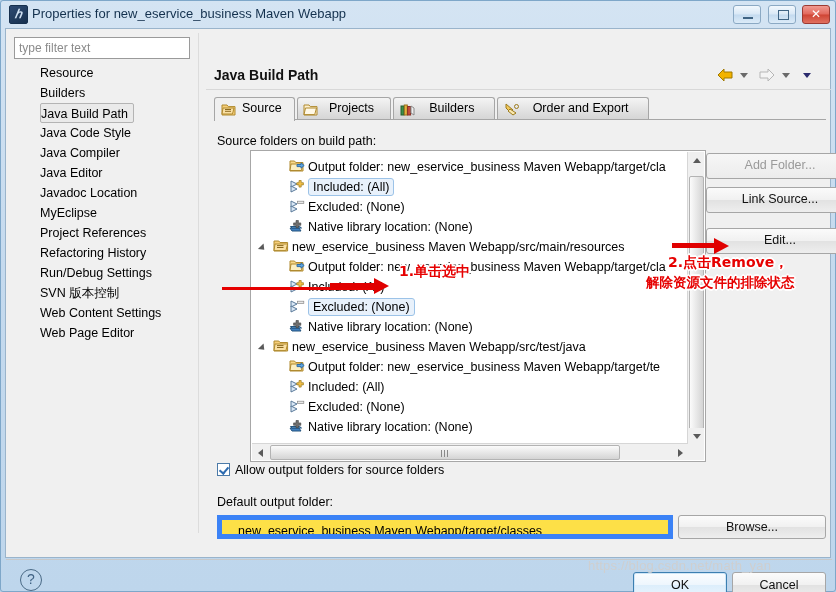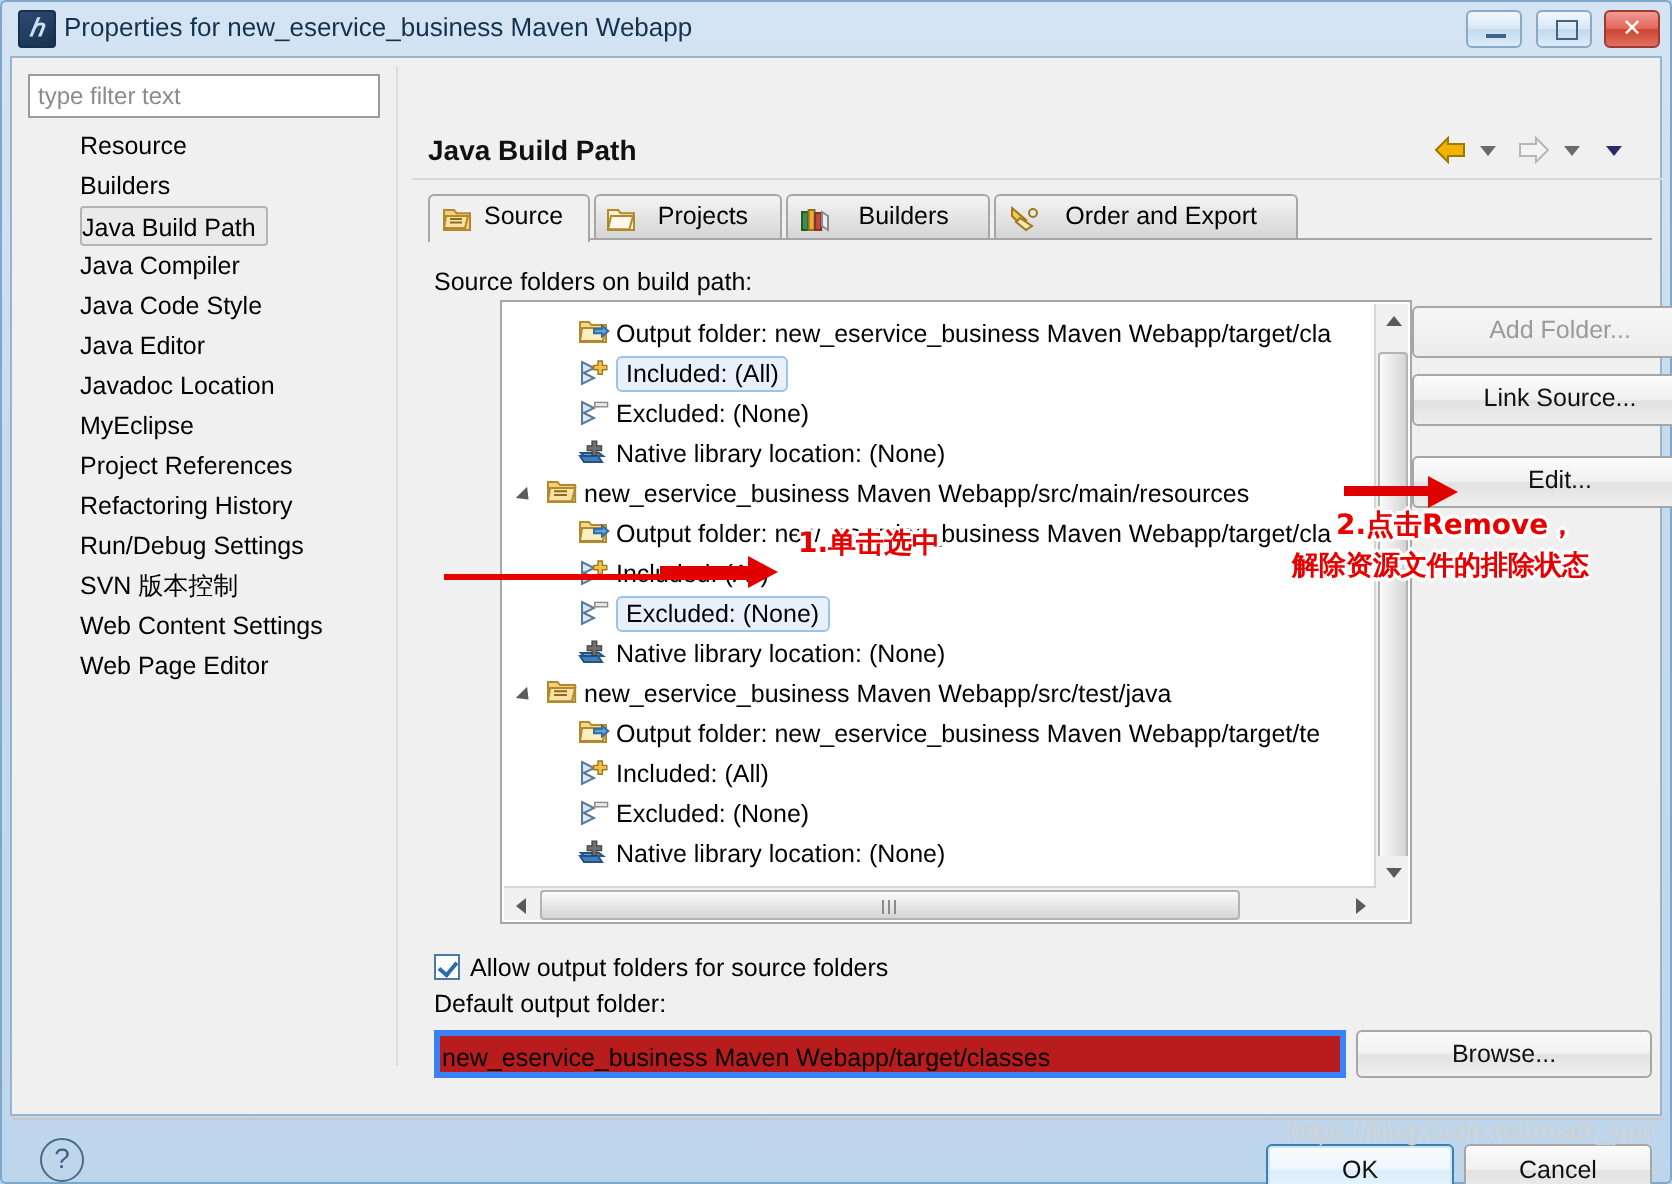--- a/index.html
+++ b/index.html
@@ -149,48 +149,48 @@
     position:absolute;box-sizing:border-box;
     border:1px solid #a6a6a6;border-radius:3px;
     background:linear-gradient(180deg,#fbfbfb 0%,#f1f1f1 48%,#e2e2e2 52%,#eeeeee 100%);
     font-size:12.5px;text-align:center;color:#111;
     font-family:"Liberation Sans",sans-serif;
   }
   .btn.disabled{color:#9a9a9a;background:linear-gradient(180deg,#f6f6f6,#ececec);}
   .side-btn{left:700px;width:148px;height:26px;line-height:22px;}
 
   
-  .cb-row{position:absolute;left:211px;top:446px;height:18px;line-height:18px;font-size:12.5px;}
+  .cb-row{position:absolute;left:211px;top:432px;height:18px;line-height:18px;font-size:12.5px;}
   .cbox{display:inline-block;width:13px;height:13px;border:1px solid #4b7aa8;background:#fff;
     vertical-align:-2px;margin-right:5px;position:relative;box-sizing:border-box;}
   .cbox::after{content:"";position:absolute;left:3px;top:1px;width:4px;height:7px;
     border:solid #2d6bb0;border-width:0 2px 2px 0;transform:rotate(40deg);}
   .dof-label{position:absolute;left:211px;top:466px;font-size:12.5px;}
   .dof-input{
     position:absolute;left:211px;top:486px;width:456px;height:24px;
-    border:3px solid #3b82f6;background:#b91c1c;box-sizing:border-box;
-    font-size:12.5px;line-height:22px;padding-left:1px;white-space:nowrap;overflow:hidden;
+    border:5px solid #3b82f6;background:#fde047;box-sizing:border-box;
+    font-size:12.5px;line-height:22px;padding-left:16px;white-space:nowrap;overflow:hidden;
   }
 
   
   .footer-sep{position:absolute;left:0;top:530px;width:826px;height:1px;background:#c8c8c8;}
   .helpbtn{position:absolute;left:14px;top:540px;width:22px;height:22px;
     border:1.5px solid #4a6a86;border-radius:50%;box-sizing:border-box;
     color:#3f6284;font-size:14px;text-align:center;line-height:19px;background:transparent;}
   .foot-btn{position:absolute;top:543px;width:94px;height:26px;line-height:24px;}
   .foot-btn.primary{
     left:627px;border:1px solid #3c7fb1;border-radius:3px;
     background:linear-gradient(180deg,#fafdff 0%,#eef6fd 48%,#dceefb 52%,#eaf5fe 100%);
     box-shadow:0 0 0 1px #cfe6f7 inset;
   }
   .foot-btn.secondary{left:726px;}
 
   
   .watermark{
-    position:absolute;left:644px;top:558px;font-size:13px;color:#cfcfcf;
+    position:absolute;left:588px;top:558px;font-size:13px;color:#cfcfcf;
     letter-spacing:.2px;white-space:nowrap;font-family:"Liberation Sans",sans-serif;
   }
 
   
   .anno{
     position:absolute;color:#e60000;font-weight:bold;white-space:nowrap;
     font-family:"DejaVu Sans",sans-serif;
     text-shadow:1px 1px 0 #fff,-1px 1px 0 #fff,1px -1px 0 #fff,-1px -1px 0 #fff,
                 2px 0 0 #fff,-2px 0 0 #fff,0 2px 0 #fff,0 -2px 0 #fff;
   }
@@ -225,24 +225,24 @@
 
     <div class="tree-left" id="sidebarTree">
         <div class="tl-wrap">
           <div class="tl-item">Resource</div>
         </div>
         <div class="tl-wrap">
           <div class="tl-item">Builders</div>
         </div>
         <div class="tl-wrap"><div class="tl-item sel">Java Build Path</div></div>
         <div class="tl-wrap">
+          <div class="tl-item">Java Code Style</div>
+        </div>
+        <div class="tl-wrap">
           <div class="tl-item">Java Compiler</div>
-        </div>
-        <div class="tl-wrap">
-          <div class="tl-item">Java Code Style</div>
         </div>
         <div class="tl-wrap">
           <div class="tl-item">Java Editor</div>
         </div>
         <div class="tl-wrap">
           <div class="tl-item">Javadoc Location</div>
         </div>
         <div class="tl-wrap">
           <div class="tl-item">MyEclipse</div>
         </div>

